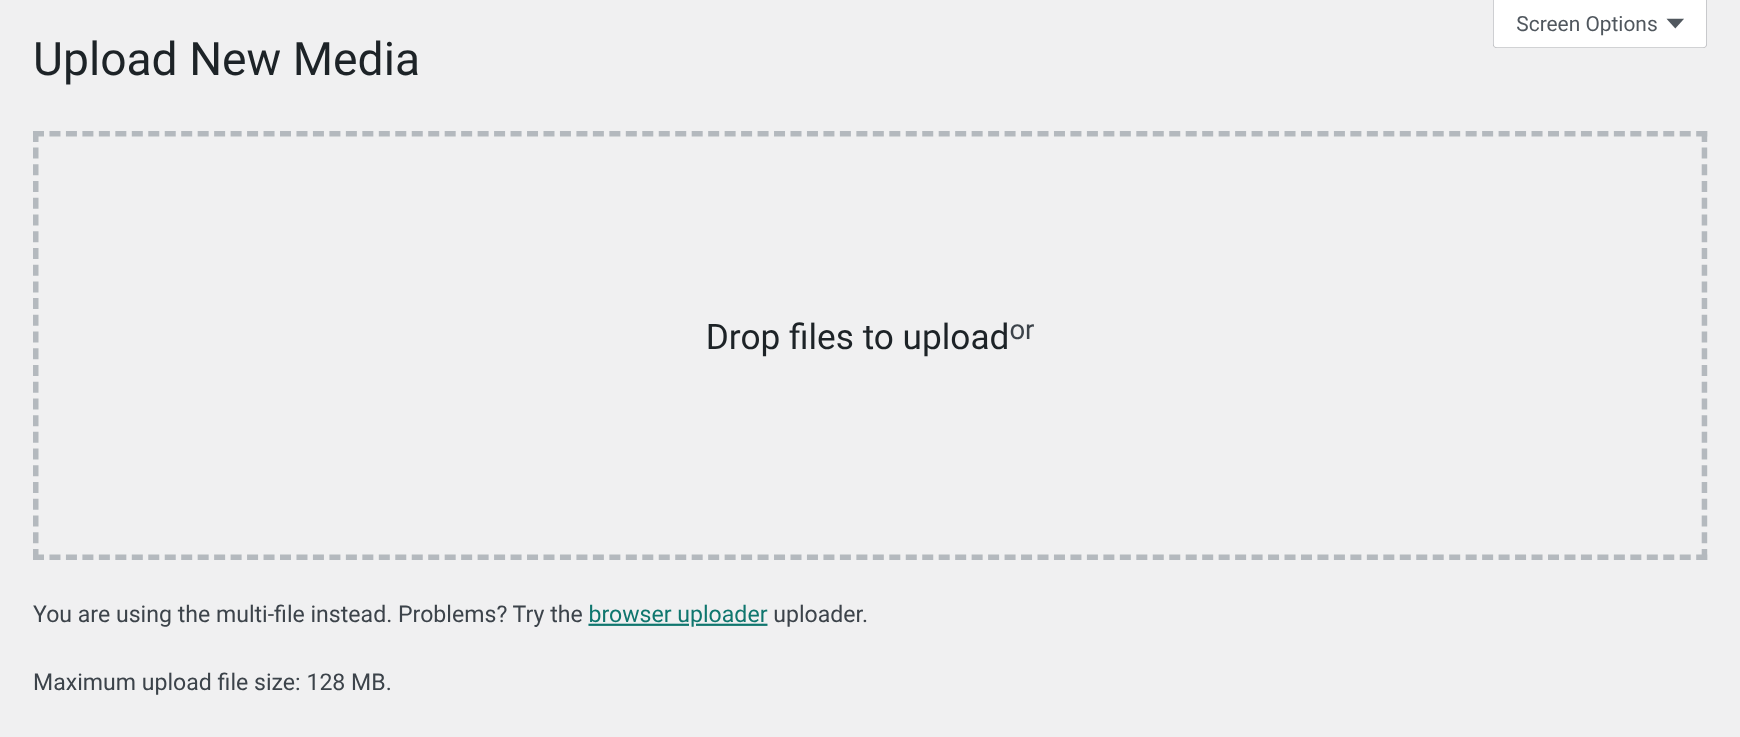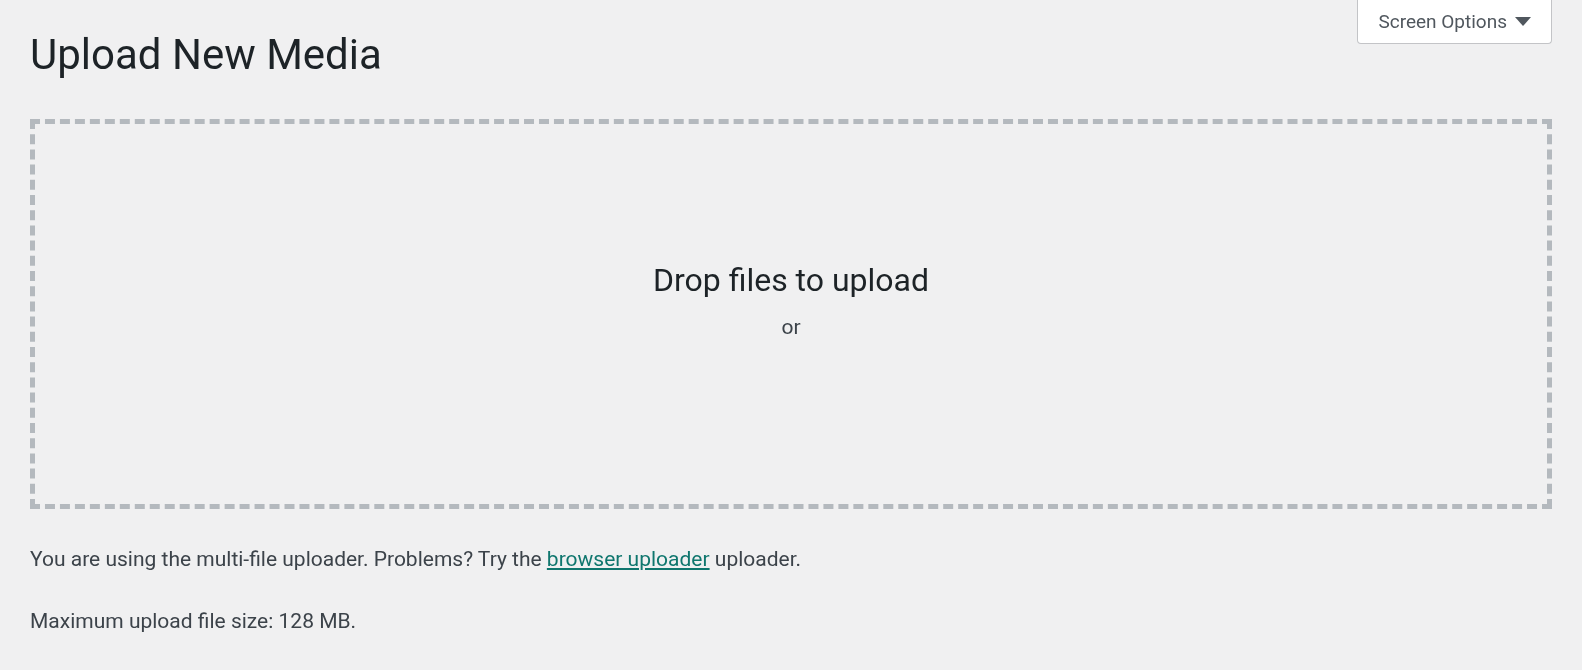--- a/index.html
+++ b/index.html
@@ -48,33 +48,33 @@
       font-size: 42px;
       font-weight: 400;
       color: #1d2327;
       padding: 30px 30px 20px 30px;
     }
     .dropzone {
       margin: 20px 30px 0 30px;
       border: 5px dashed #b4b9be;
       height: 390px;
       display: flex;
-      flex-direction: column;
+      flex-direction: row;
       align-items: center;
       justify-content: center;
       background: transparent;
     }
     .dropzone-heading {
       font-size: 32px;
       font-weight: 400;
       color: #1d2327;
       margin-bottom: 16px;
     }
     .dropzone-or {
-      font-size: 21px;
+      font-size: 25px;
       color: #3c434a;
       margin-bottom: 28px;
       text-align: right;
     }
     .select-button {
       background: #f6f7f7;
       border: 1px solid #0a4b78;
       color: #0a4b78;
       font-size: 20px;
       padding: 10px 22px;
@@ -107,16 +107,16 @@
 </div>
 
 <h1 class="page-title">Upload New Media</h1>
 
 <div class="dropzone">
   <div class="dropzone-heading">Drop files to upload</div>
   <div class="dropzone-or">or</div>
 </div>
 
 <p class="info-text">
-  <span>You are using the multi-file uploader. Problems? Try the </span><a href="#">browser uploader</a><span> uploader.</span>
+  <span>You are using the multi-file instead. Problems? Try the </span><a href="#">browser uploader</a><span> uploader.</span>
 </p>
 
 <p class="info-text second">Maximum upload file size: 128 MB.</p>
 
 </body></html>

